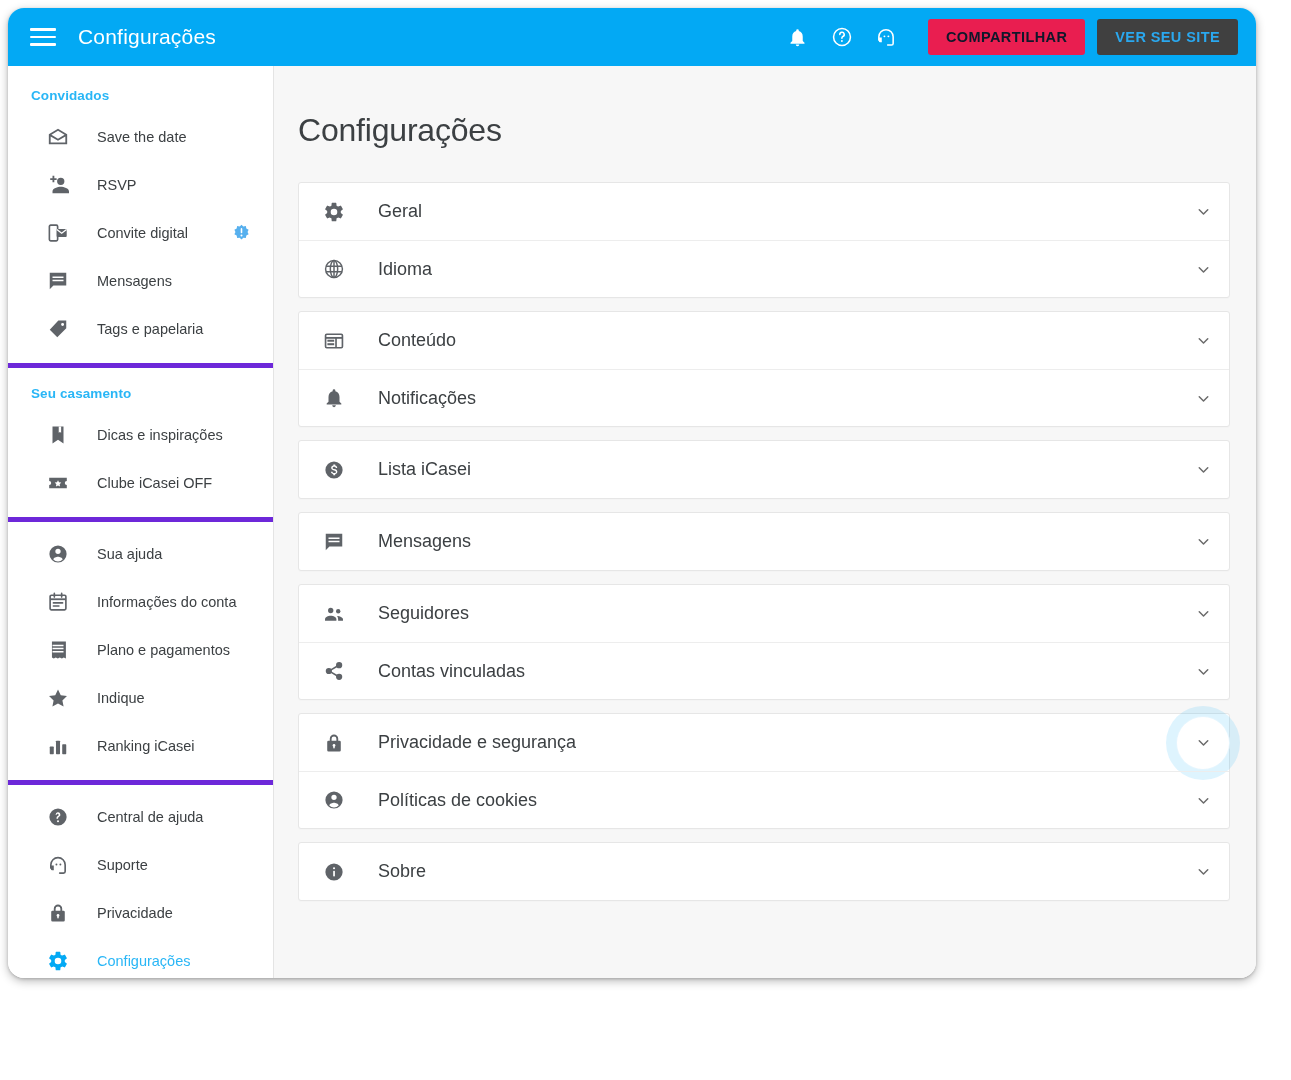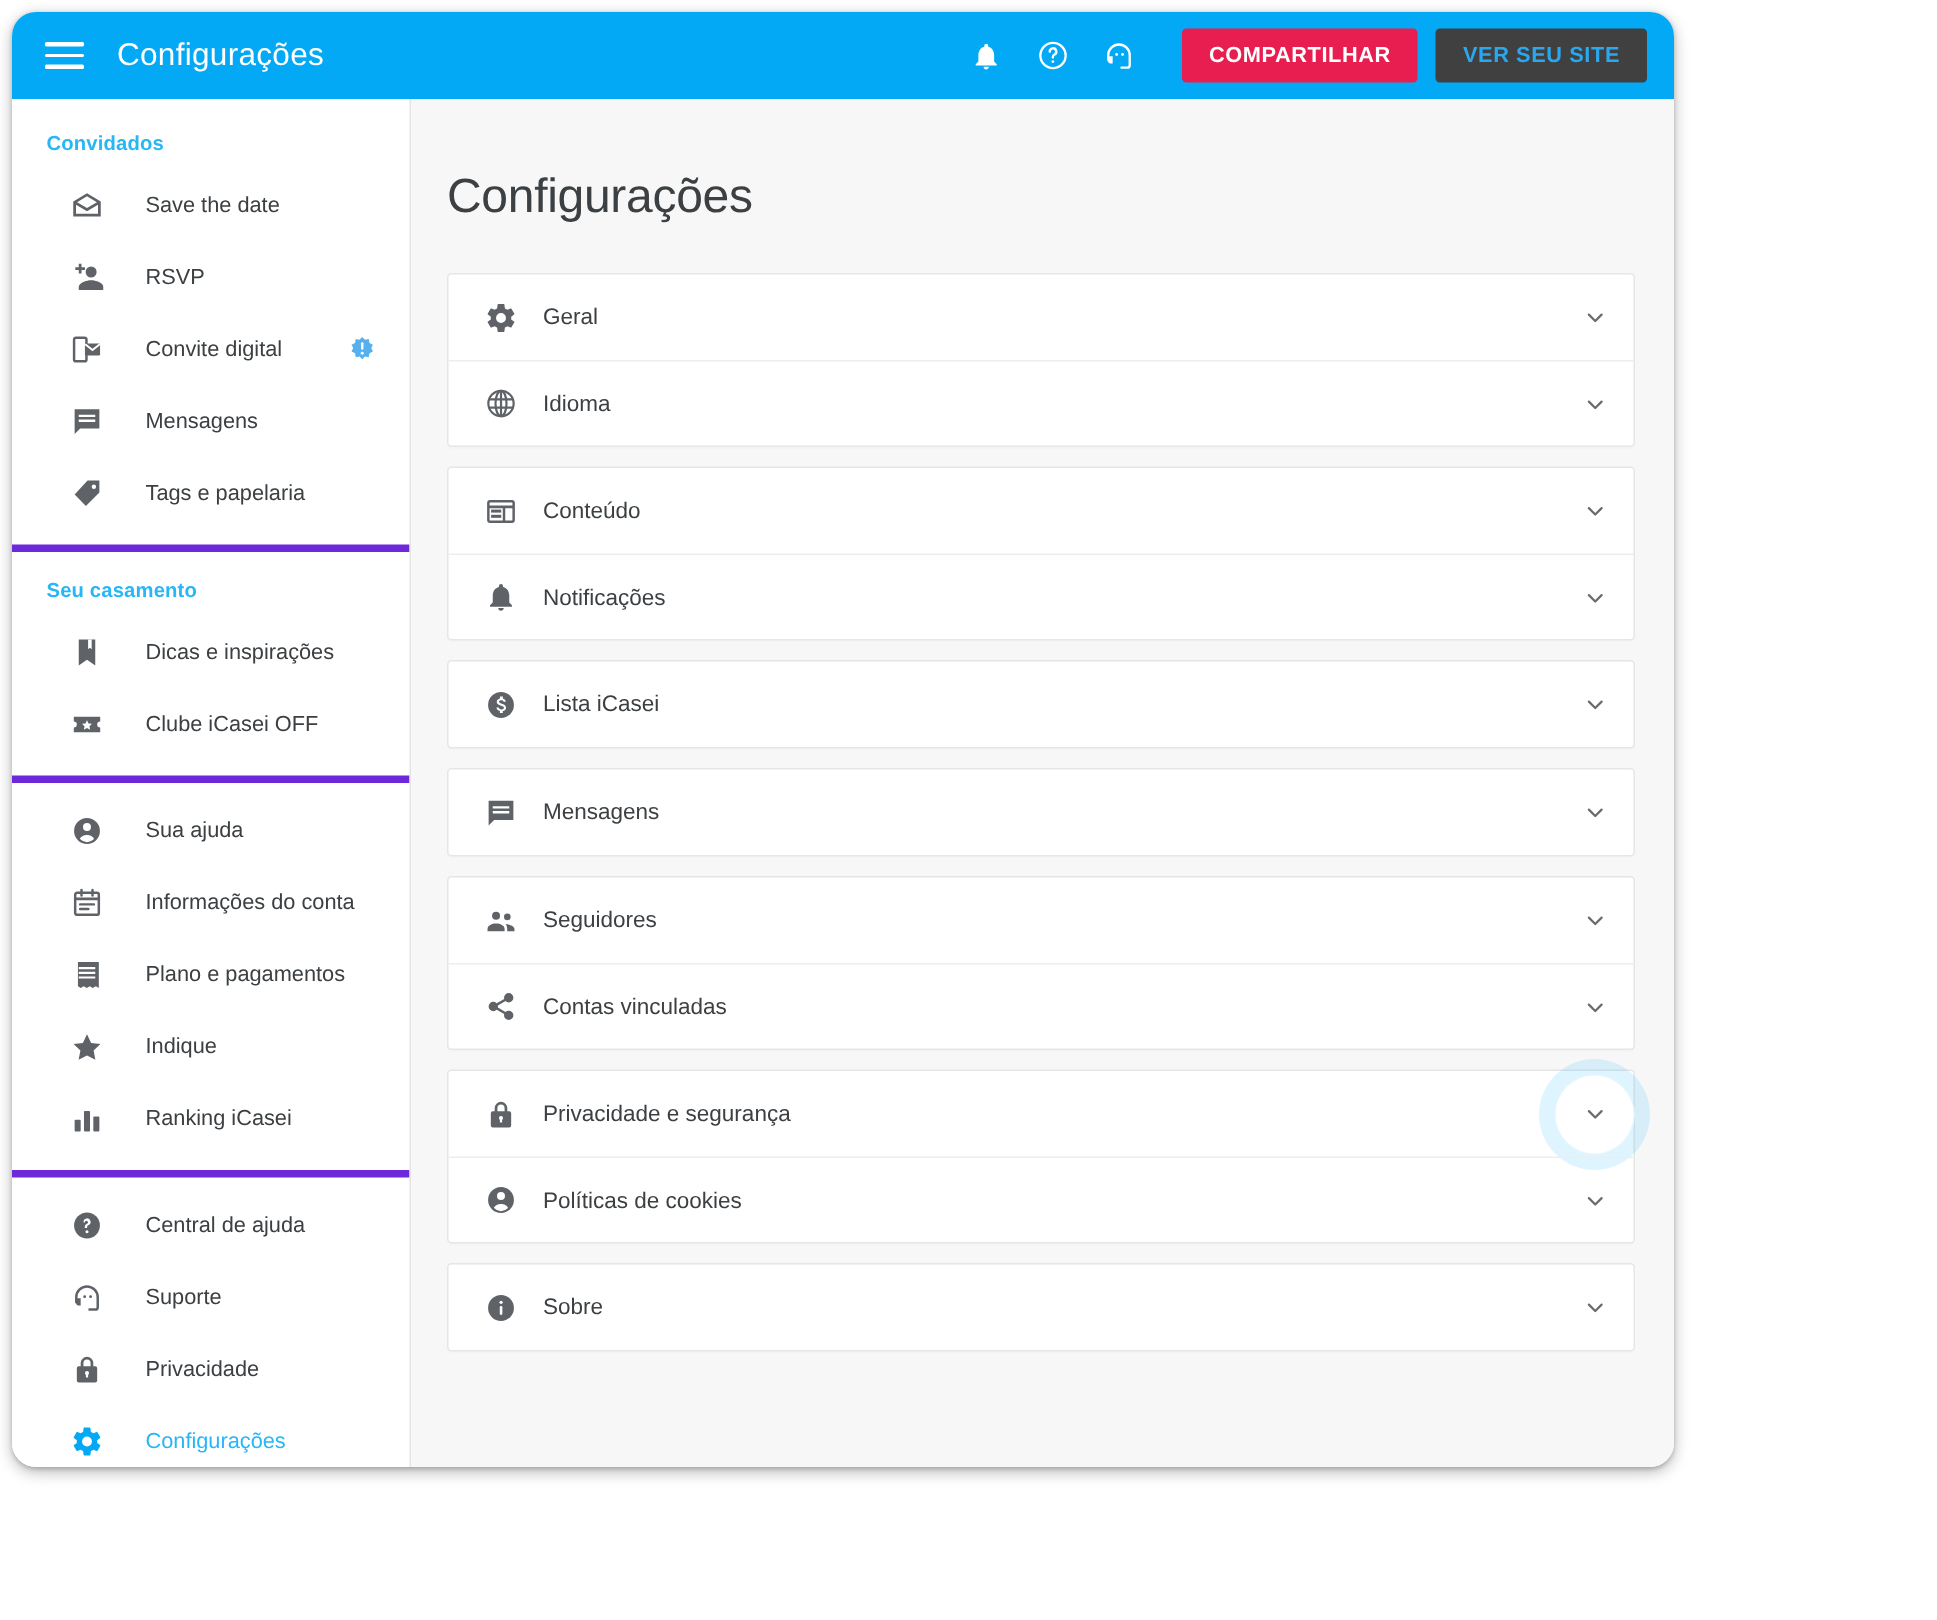--- a/index.html
+++ b/index.html
@@ -9,21 +9,21 @@
     background: #ffffff;
     font-family: "Liberation Sans", sans-serif;
     overflow: hidden;
   }
 
   
   #app-window {
     position: absolute;
     left: 8px;
     top: 8px;
-    width: 1108px;
+    width: 1248px;
     height: 970px;
     background: #ffffff;
     border-radius: 16px;
     box-shadow: 0 3px 10px rgba(0,0,0,0.28), 0 1px 3px rgba(0,0,0,0.18);
     overflow: hidden;
     display: flex;
     flex-direction: column;
   }
 
   
@@ -60,21 +60,21 @@
     border: none;
     border-radius: 3px;
     font-family: inherit;
     font-size: 14.5px;
     font-weight: 700;
     letter-spacing: .4px;
     padding: 0 18px;
     cursor: pointer;
     white-space: nowrap;
   }
-  #btn-share { background:#E91E50; color:#ffffff; margin-left: 22px; }
+  #btn-share { background:#E91E50; color:#0f172a; margin-left: 22px; }
   #btn-site  { background:#404040; color:#2aa8ef; margin-left: 12px; }
 
   
   #body-split { flex: 1 1 auto; display: flex; min-height: 0; }
 
   
   #sidebar {
     width: 266px;
     flex: 0 0 266px;
     background: #ffffff;
@@ -153,23 +153,23 @@
     cursor: pointer;
     position: relative;
   }
   .row + .row { border-top: 1px solid #ededed; }
   .row-ico {
     width: 26px; flex:0 0 26px;
     display:flex; align-items:center; justify-content:center;
     color:#5f6368;
   }
   .row-label {
-    font-size: 15px;
+    font-size: 18px;
     color: #3c4043;
-    margin-left: 15px;
+    margin-left: 31px;
     white-space: nowrap;
     font-weight: 400;
   }
   .row-spacer { flex: 1 1 auto; }
   .chev {
     width: 52px; flex:0 0 52px;
     display:flex; align-items:center; justify-content:center;
     color:#6b6b6b;
     position: relative;
   }

